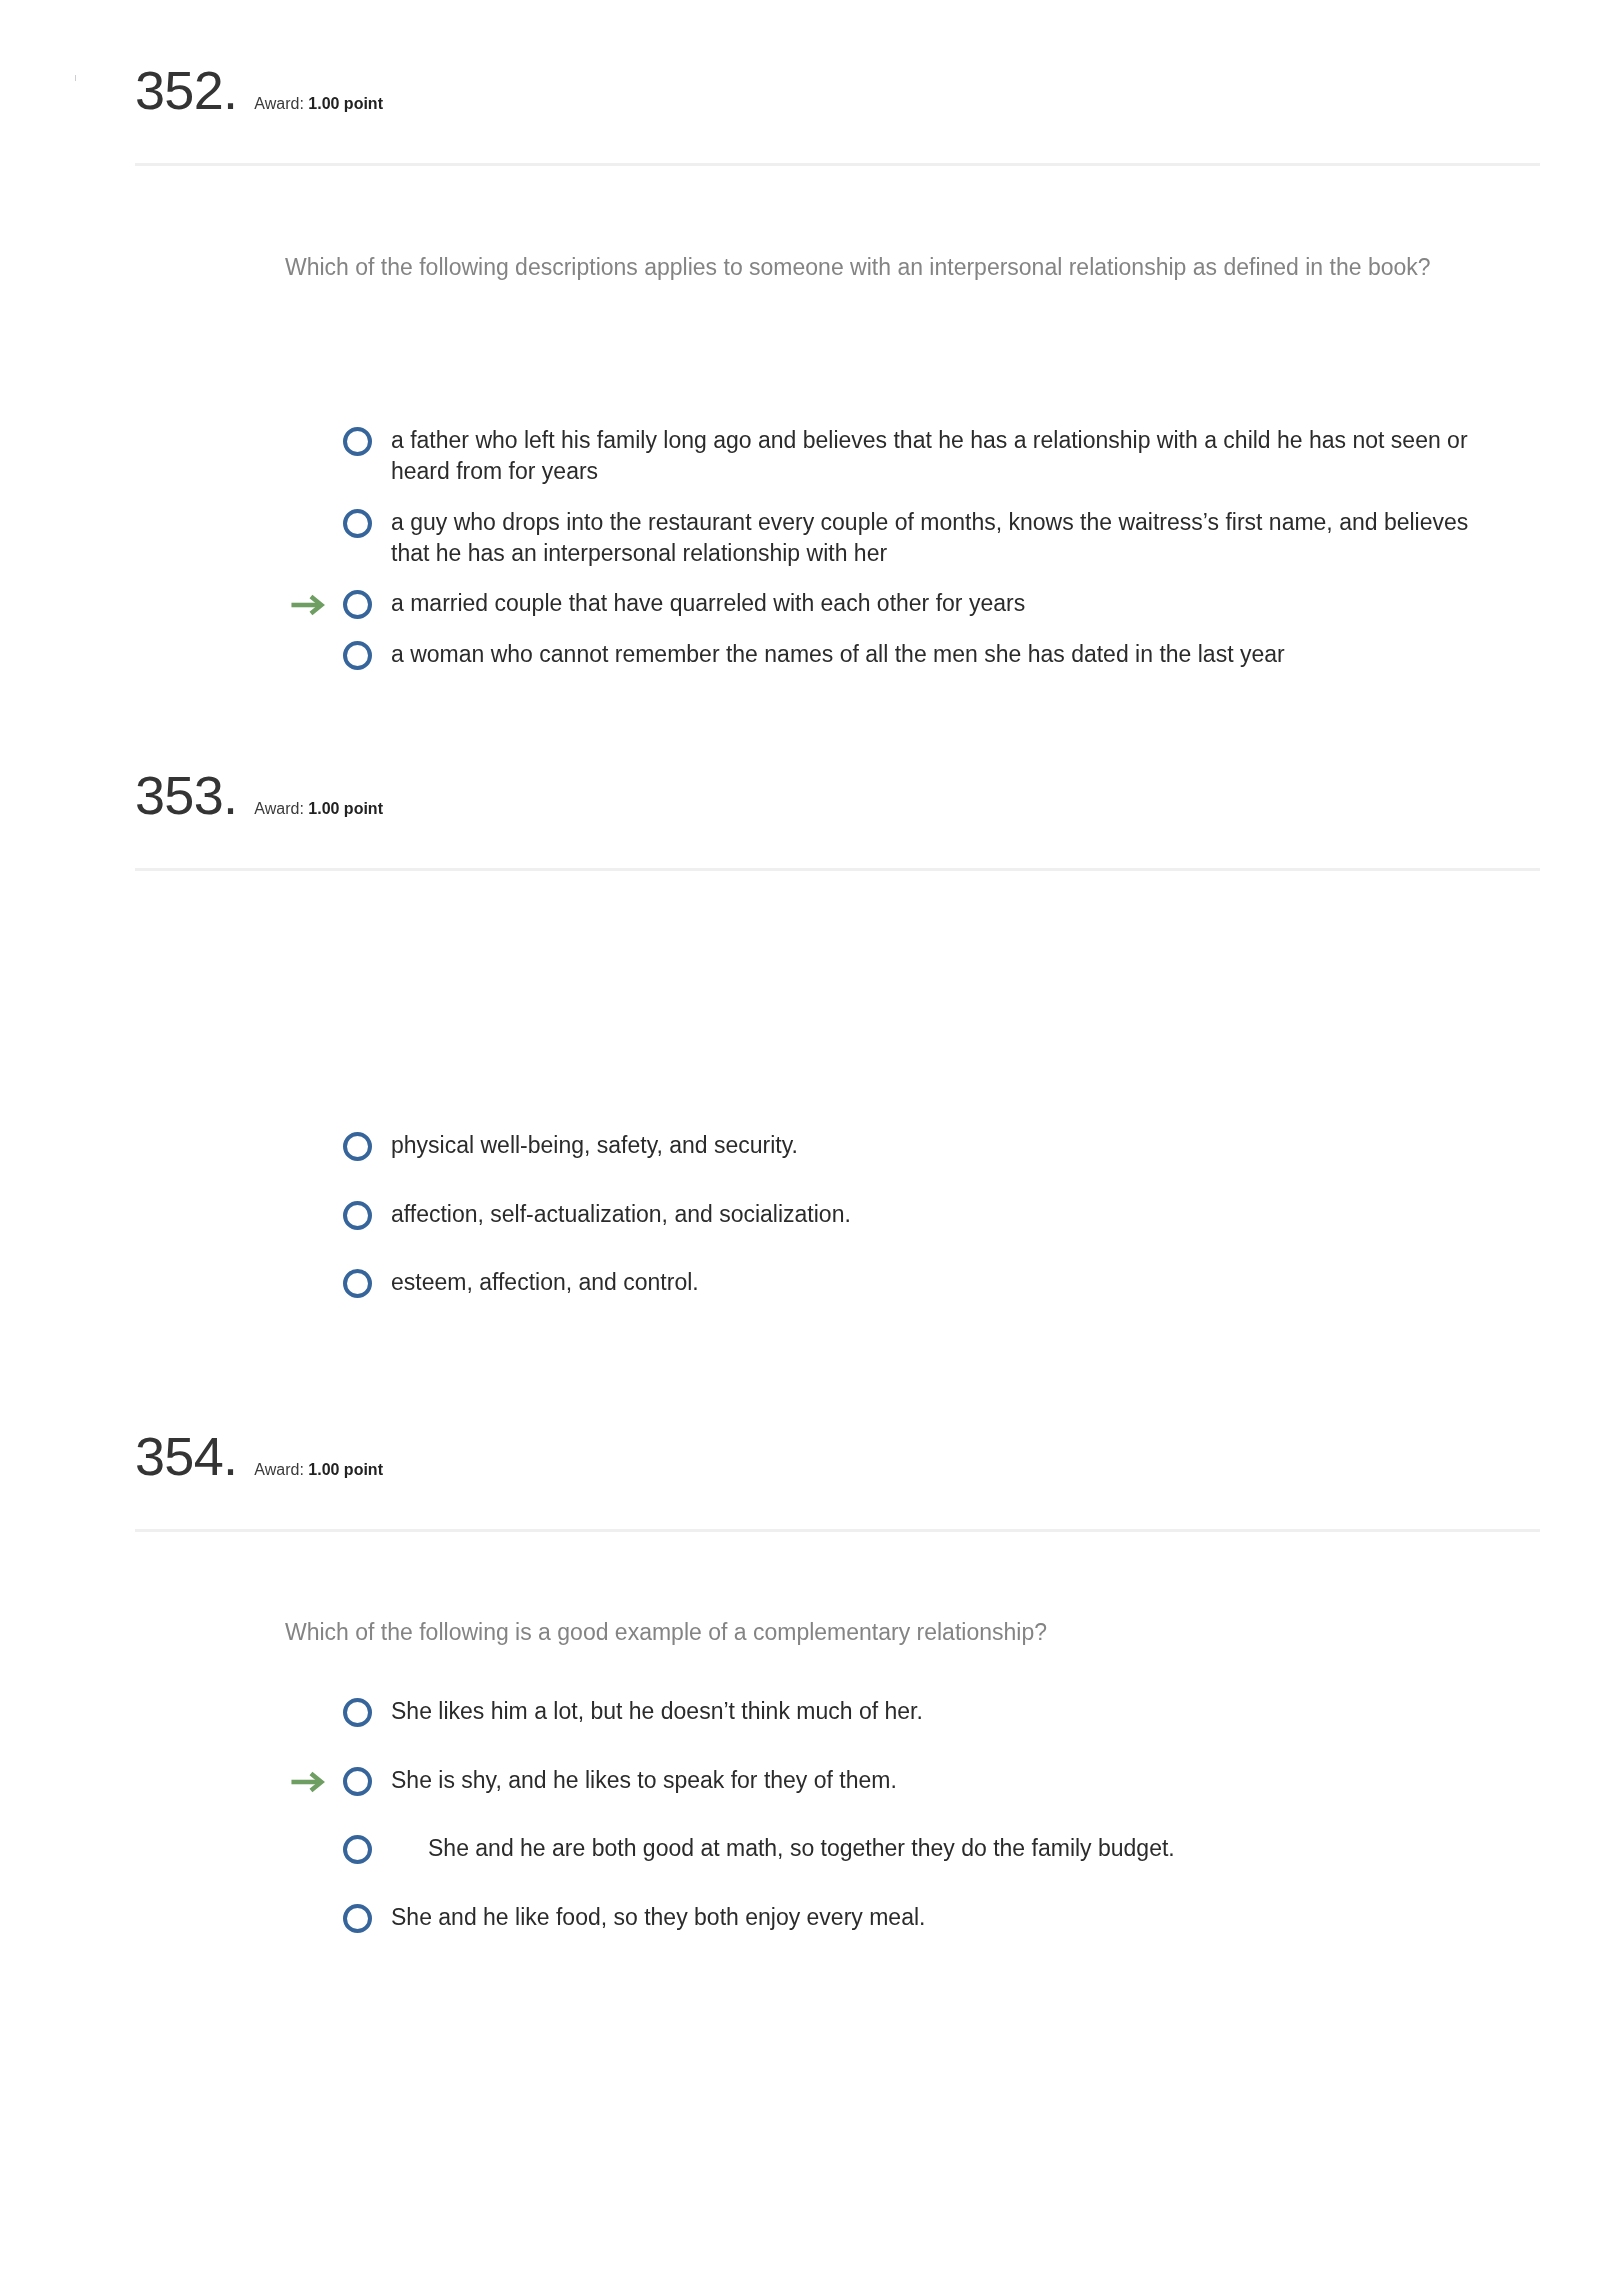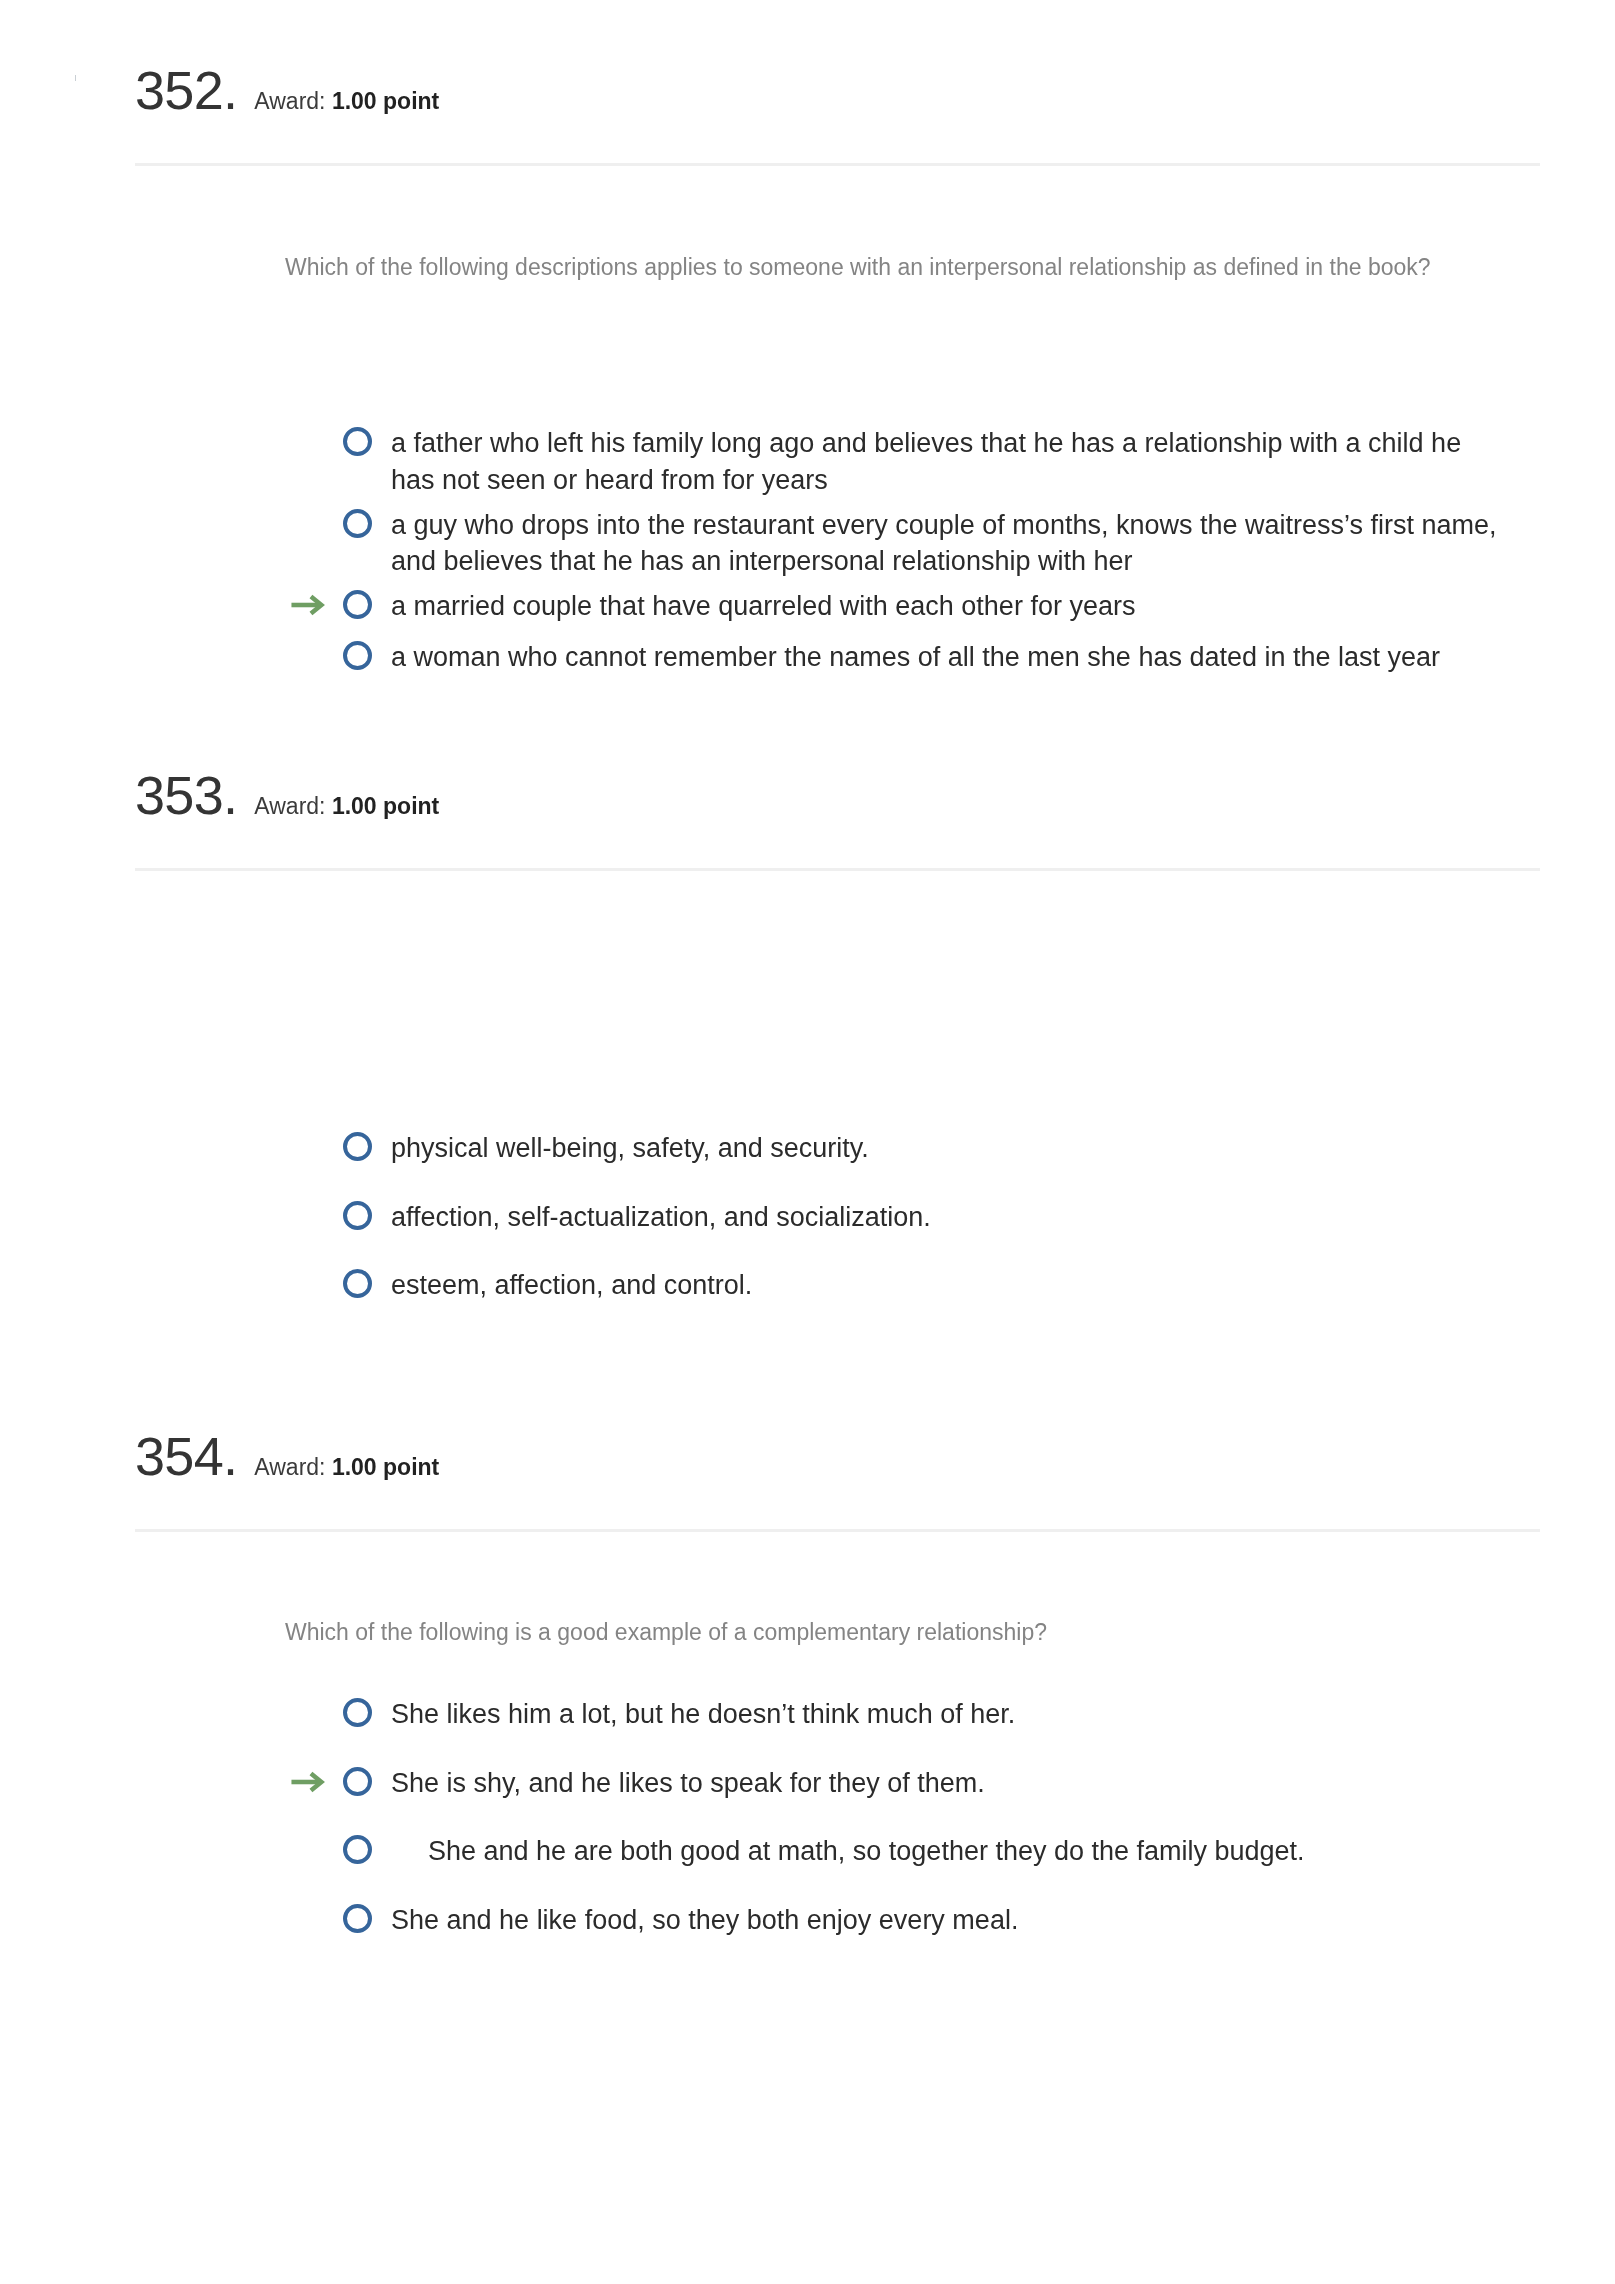--- a/index.html
+++ b/index.html
@@ -49,21 +49,21 @@
   .q-number {
     font-size: 54px;
     font-weight: 300;
     color: #343434;
     letter-spacing: -0.7px;
     line-height: 1;
     font-family: "Liberation Sans", sans-serif;
   }
   .q-award {
     margin-left: 17px;
-    font-size: 23px;
+    font-size: 16px;
     color: #3b3b3b;
     font-weight: 400;
     line-height: 1;
     white-space: nowrap;
   }
   .q-award .award-value {
     font-weight: 700;
     color: #222222;
   }
 
@@ -117,21 +117,21 @@
     width: 29px;
     height: 29px;
     box-sizing: border-box;
     border: 4.6px solid #36659b;
     border-radius: 50%;
     background: transparent;
   }
   .option-text {
     margin-left: 377px;
     width: 1121px;
-    font-size: 27px;
+    font-size: 23px;
     line-height: 1.36;
     color: #2b2b2b;
     font-weight: 400;
   }
 </style>
 </head>
 <body>
 
 <div class="page">
 

